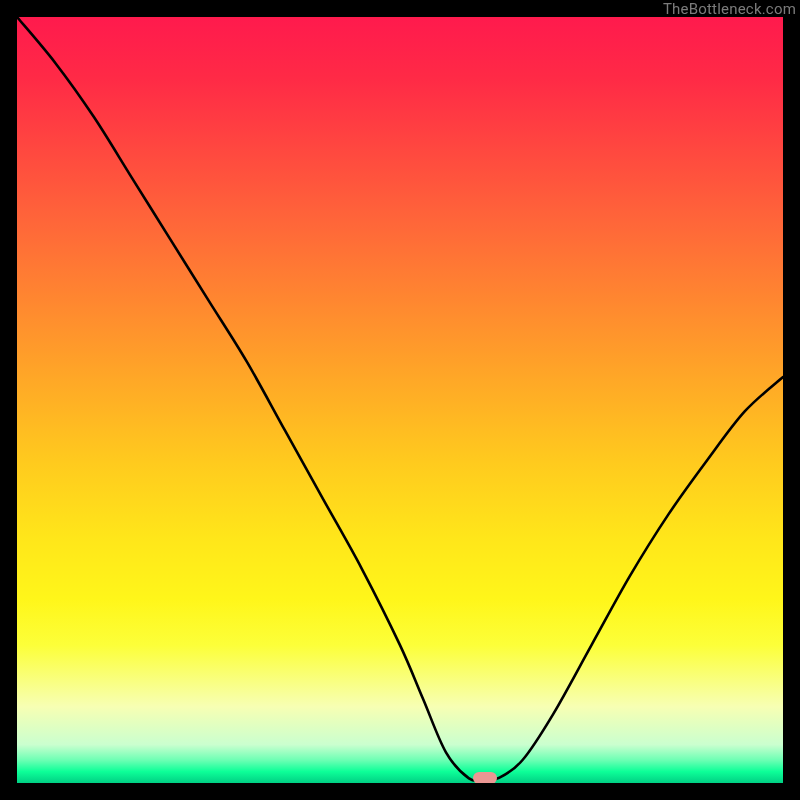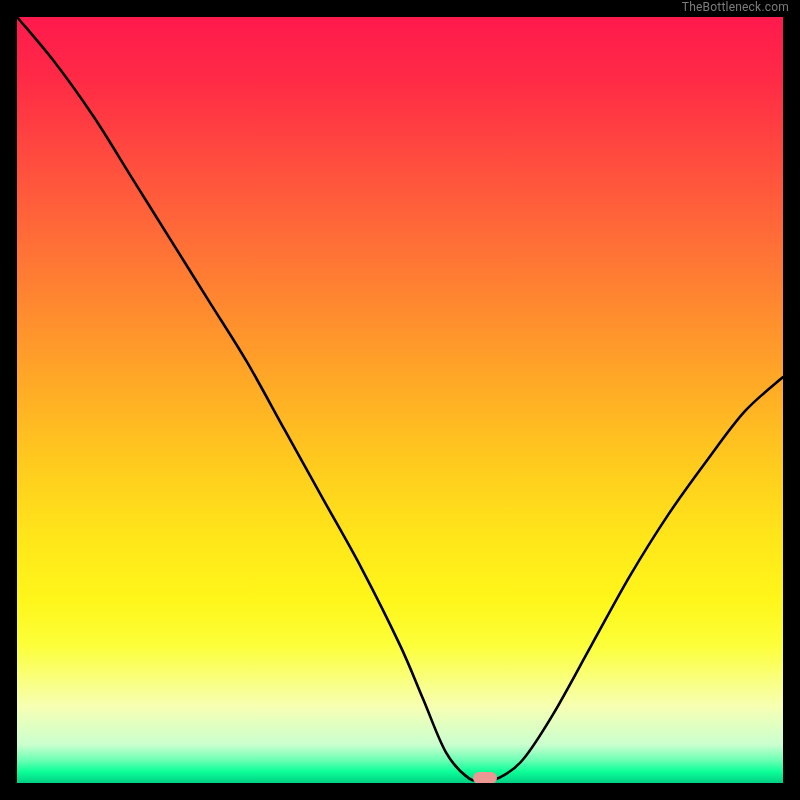--- a/index.html
+++ b/index.html
@@ -57,23 +57,23 @@
     position: absolute;
     width: 24px;
     height: 12px;
     background: #eb9793;
     border-radius: 6px;
     transform: translate(-50%, -50%);
   }
   .watermark {
     position: absolute;
     top: 0;
-    right: 11px;
+    right: 4px;
     color: #7b7b7b;
-    font-size: 12px;
+    font-size: 15px;
     font-weight: 400;
     letter-spacing: 0.2px;
     white-space: nowrap;
   }
 </style>
 </head>
 <body>
 
 <div class="frame">
   <div class="watermark">TheBottleneck.com</div>

